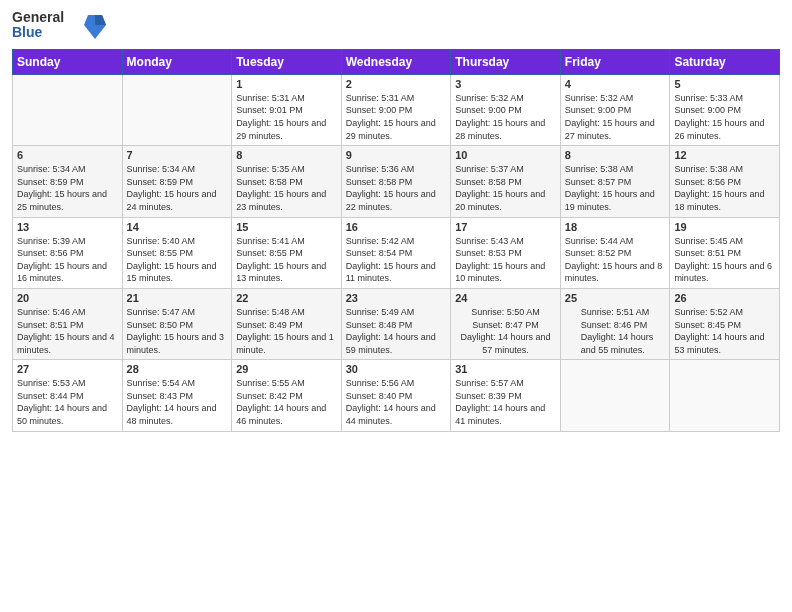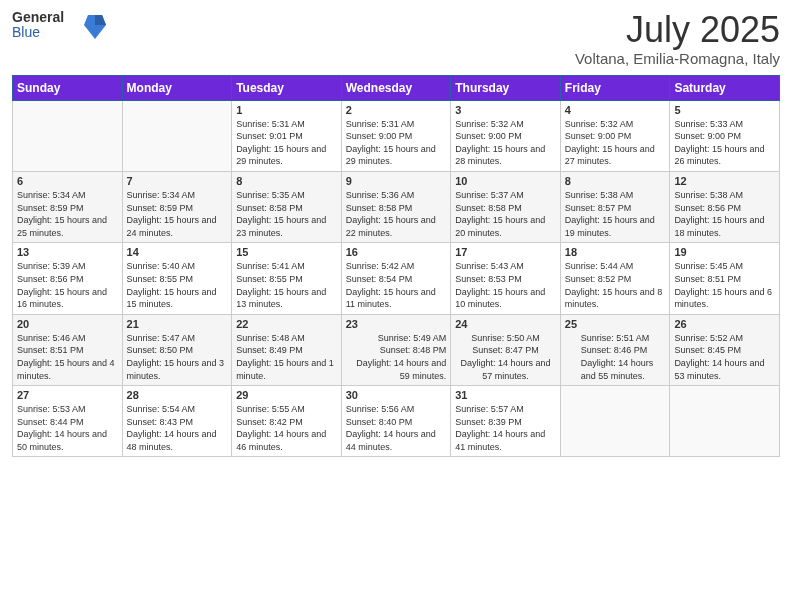--- a/index.html
+++ b/index.html
@@ -32,21 +32,21 @@
       flex-direction: column;
       line-height: 1.1;
     }
     .logo-general {
       font-size: 14px;
       font-weight: bold;
       color: #333;
     }
     .logo-blue {
       font-size: 14px;
-      font-weight: normal;
+      font-weight: bold;
       color: #2a5ea7;
     }
     .logo-icon {
       width: 22px;
       height: 28px;
       margin-left: 2px;
     }
     .title-section {
       text-align: right;
     }
@@ -113,24 +113,20 @@
     <div class="logo">
       <div class="logo-text">
         <span class="logo-general">General</span>
         <span class="logo-blue">Blue</span>
       </div>
       <svg class="logo-icon" viewBox="0 0 22 28" xmlns="http://www.w3.org/2000/svg">
         <polygon points="4,4 18,4 22,14 11,28 0,14" fill="#3a7bd5"></polygon>
         <polygon points="11,4 18,4 22,14 11,14" fill="#2a5ea7"></polygon>
       </svg>
     </div>
-    <div class="title-section">
-      <div class="main-title">July 2025</div>
-      <div class="subtitle">Voltana, Emilia-Romagna, Italy</div>
-    </div>
   </div>
 
   <table class="calendar">
     <thead>
       <tr>
 
       <th>Sunday</th>
           <th>Monday</th>
           <th>Tuesday</th>
           <th>Wednesday</th>
@@ -276,21 +272,21 @@
 Daylight: 15 hours and 3 minutes.</div>
           </td>
           <td>
             <span class="day-num">22</span>
             <div class="day-detail" style="white-space: pre-line;">Sunrise: 5:48 AM
 Sunset: 8:49 PM
 Daylight: 15 hours and 1 minute.</div>
           </td>
           <td>
             <span class="day-num">23</span>
-            <div class="day-detail" style="white-space: pre-line; text-align: right;">Sunrise: 5:49 AM
+            <div class="day-detail" style="white-space: pre-line;">Sunrise: 5:49 AM
 Sunset: 8:48 PM
 Daylight: 14 hours and 59 minutes.</div>
           </td>
           <td>
             <span class="day-num">24</span>
             <div class="day-detail" style="white-space: pre-line; text-align: center;">Sunrise: 5:50 AM
 Sunset: 8:47 PM
 Daylight: 14 hours and 57 minutes.</div>
           </td>
           <td>

